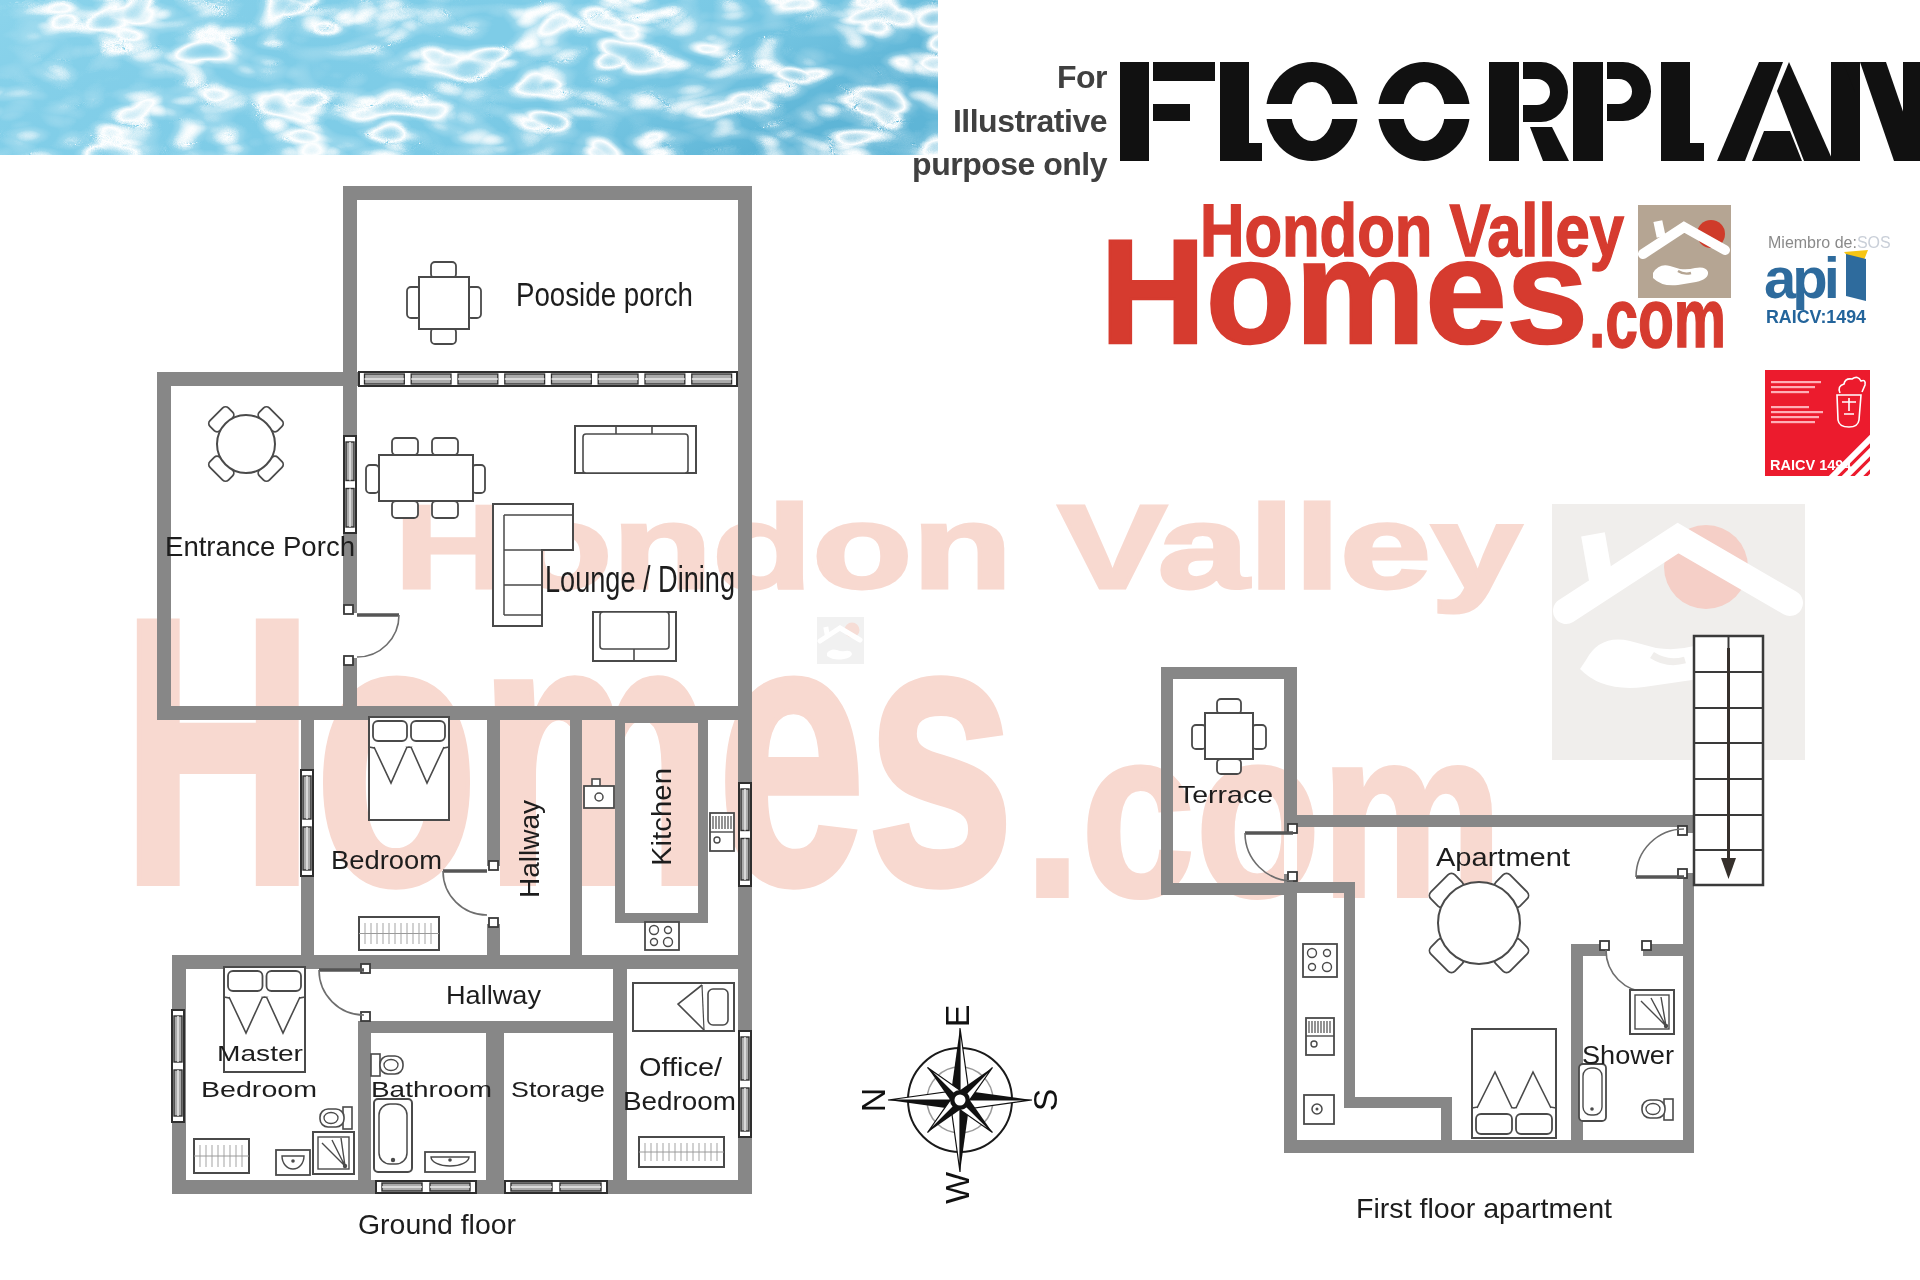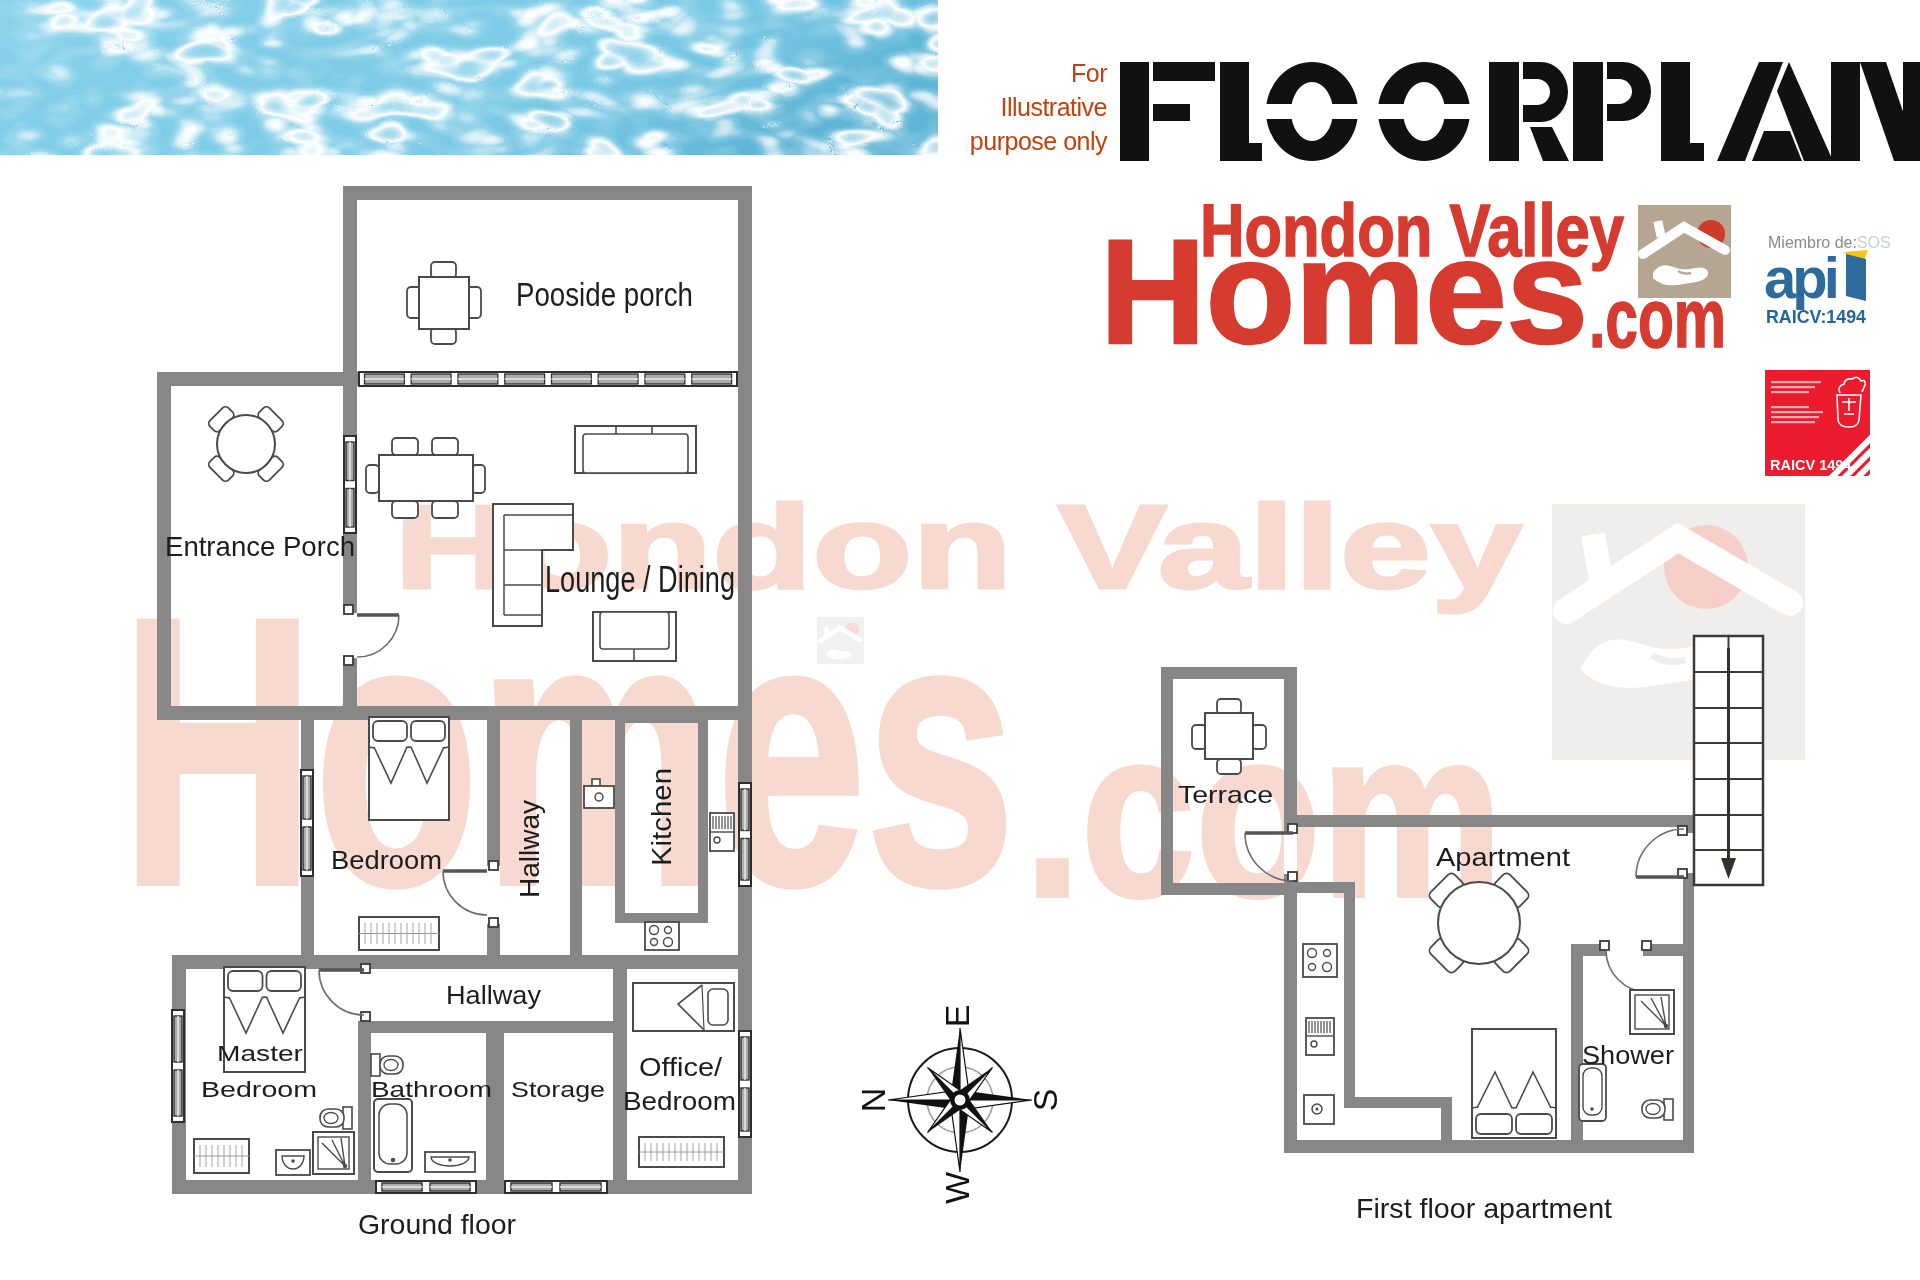--- a/index.html
+++ b/index.html
@@ -1,16 +1,16 @@
 <!DOCTYPE html>
 <html><head><meta charset="utf-8">
 <style>
 html,body{margin:0;padding:0;background:#fff;width:1920px;height:1280px;overflow:hidden}
 *{font-family:"Liberation Sans",sans-serif}
-.hdr{position:absolute;text-align:right;font-weight:normal;color:#c2410c;line-height:1.36;font-size:25px;letter-spacing:-0.5px}
+.hdr{position:absolute;text-align:right;font-weight:bold;color:#404040;line-height:1.36;font-size:32px;letter-spacing:-0.5px}
 </style></head>
 <body>
 <svg width="938" height="155" viewBox="0 0 938 155" style="position:absolute;left:0;top:0">
 <defs>
 <filter id="w2" x="0" y="0" width="100%" height="100%">
   <feTurbulence type="turbulence" baseFrequency="0.012 0.024" numOctaves="2" seed="8" result="n"></feTurbulence>
   <feColorMatrix in="n" type="matrix" values="0 0 0 0 0 0 0 0 0 0 0 0 0 0 0 0.7 0.7 0 0 0" result="g"></feColorMatrix>
   <feComponentTransfer in="g" result="a">
           <feFuncA type="table" tableValues="0 0 0.2 1 0.3 0 0"></feFuncA>
         </feComponentTransfer>

